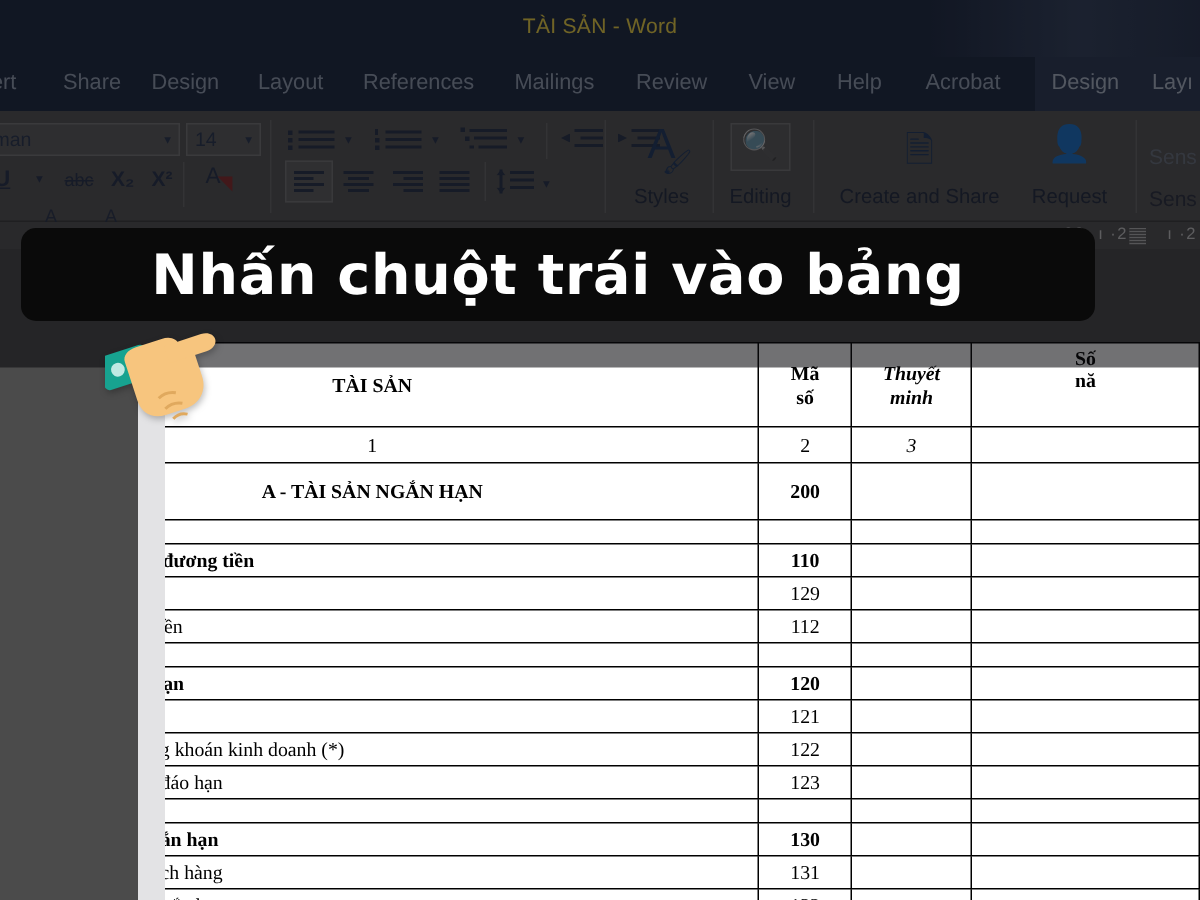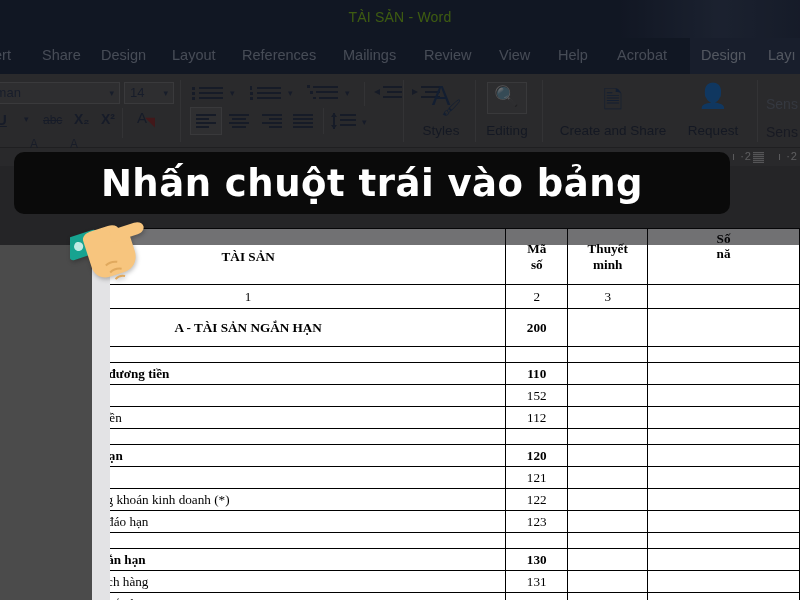--- a/index.html
+++ b/index.html
@@ -18,21 +18,21 @@
   }
 
   
   #title-bar {
     position: absolute; top: 0; left: 0; width: 800px; height: 38px;
     background: #1c2942;
   }
   #title-bar .title-text {
     position: absolute; left: 0; right: 0; top: 9px;
     text-align: center;
-    color: #84cc16;
+    color: #fde047;
     font-size: 14px;
     letter-spacing: .2px;
   }
   .tb-glow {
     position:absolute; top:0; right:0; width:180px; height:38px;
     background:linear-gradient(90deg, rgba(60,75,105,0) 0%, rgba(70,86,118,.55) 55%, rgba(58,72,102,.35) 100%);
   }
 
   
   #tab-strip {
@@ -156,21 +156,21 @@
     color:#000;
   }
   table.doc-table td {
     border:1.3px solid #000;
     font-size:13.2px;
     padding:0 4px;
     vertical-align:middle;
   }
   td.c-name  { width: 516px; }
   td.c-code  { width: 62px;  text-align:center; }
-  td.c-note  { width: 80px;  text-align:center; }
+  td.c-note  { width: 80px;  text-align:center;font-style:italic; }
   td.c-year  { width: 152px; text-align:center; }
 
   tr.hdr td { text-align:center; font-weight:bold; line-height:1.15; height:56px; }
   tr.numrow td { text-align:center; height:24px; }
   td.center { text-align:center; }
   td.b { font-weight:bold; }
   tr.r-tall td { height:38px; }
   tr.r-norm td { height:22px; }
   tr.r-gap  td { height:16px; }
 
@@ -416,21 +416,21 @@
               <td class="c-year"></td>
             </tr>
             <tr class="r-norm">
               <td class="c-name b"> và các khoản tương đương tiền</td>
               <td class="c-code b">110</td>
               <td class="c-note"></td>
               <td class="c-year"></td>
             </tr>
             <tr class="r-norm">
               <td class="c-name"></td>
-              <td class="c-code">152</td>
+              <td class="c-code">129</td>
               <td class="c-note"></td>
               <td class="c-year"></td>
             </tr>
             <tr class="r-norm">
               <td class="c-name">khoản tương đương tiền</td>
               <td class="c-code">112</td>
               <td class="c-note"></td>
               <td class="c-year"></td>
             </tr>
             <tr class="r-gap">

